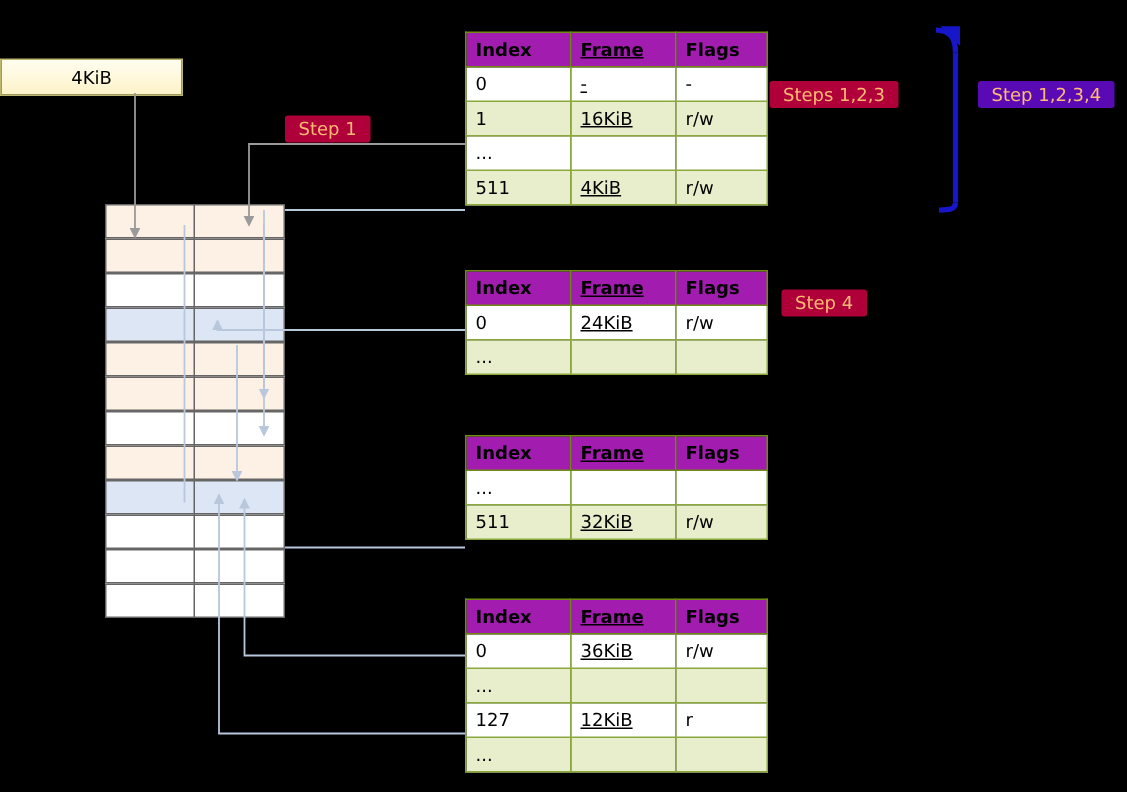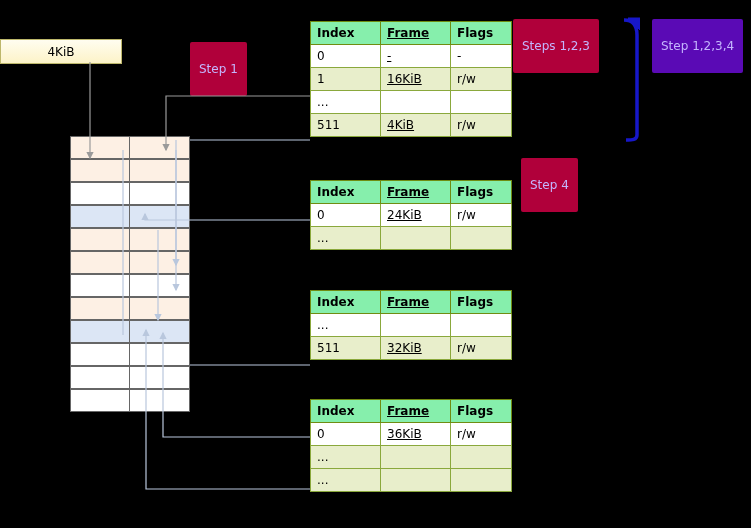--- a/index.html
+++ b/index.html
@@ -8,36 +8,36 @@
   .abs{position:absolute;}
 
   
   .kib-block{left:0;top:39px;width:120px;height:23px;
     background:linear-gradient(to bottom,#fffdf0,#fdf3c8);
     border:1px solid #bdb76b;
     display:flex;align-items:center;justify-content:center;
     font-size:12px;color:#000;}
 
   
-  .step-label{font-size:12px;color:#c4b5fd;padding:20px 9px;border-radius:2px;
-              white-space:nowrap;}
+  .step-label{font-size:12px;color:#fdba74;padding:2px 9px;border-radius:2px;
+              white-space:nowrap;margin-top:35px;}
   .step0{left:190px;top:42px;background:#b0003a;}
   .step123{left:513px;top:19px;background:#b0003a;}
   .step1234{left:652px;top:19px;background:#5a0ab5;}
   .step4{left:521px;top:158px;background:#b0003a;}
 
   
   .mem{left:70px;top:136px;width:120px;height:276px;}
   .mem .row{position:absolute;left:0;width:120px;height:23px;
             border:1px solid #666;box-sizing:border-box;}
   .mem .divider{position:absolute;left:59px;top:0;width:1px;height:276px;background:#666;}
 
   
   table.pt{position:absolute;border-collapse:collapse;font-size:12px;color:#000;}
-  table.pt th{background:#86efac;border:1px solid #6f8c12;
+  table.pt th{background:#a21caf;border:1px solid #6f8c12;
     font-weight:bold;text-align:left;padding:2px 6px;height:18px;}
   table.pt td{border:1px solid #8aa83c;padding:2px 6px;height:18px;
     background:#ffffff;}
   table.pt tr.alt td{background:#e8eecb;}
   .c-index{width:57px;}
   .c-frame{width:57px;text-decoration:underline;}
   .c-flags{width:48px;margin-left:12px;}
 
   .pt1{left:310px;top:21px;}
   .pt2{left:310px;top:180px;}
@@ -159,20 +159,25 @@
       <tr>
         <td class="c-index">0</td>
         <td class="c-frame">36KiB</td>
         <td class="c-flags">r/w</td>
       </tr>
       <tr class="alt">
         <td class="c-index">...</td>
         <td class="c-frame"></td>
         <td class="c-flags"></td>
       </tr>
+      <tr>
+        <td class="c-index">127</td>
+        <td class="c-frame">12KiB</td>
+        <td class="c-flags">r</td>
+      </tr>
       <tr class="alt">
         <td class="c-index">...</td>
         <td class="c-frame"></td>
         <td class="c-flags"></td>
       </tr>
     </tbody>
   </table>
 
 <svg class="overlay">
   <defs>

